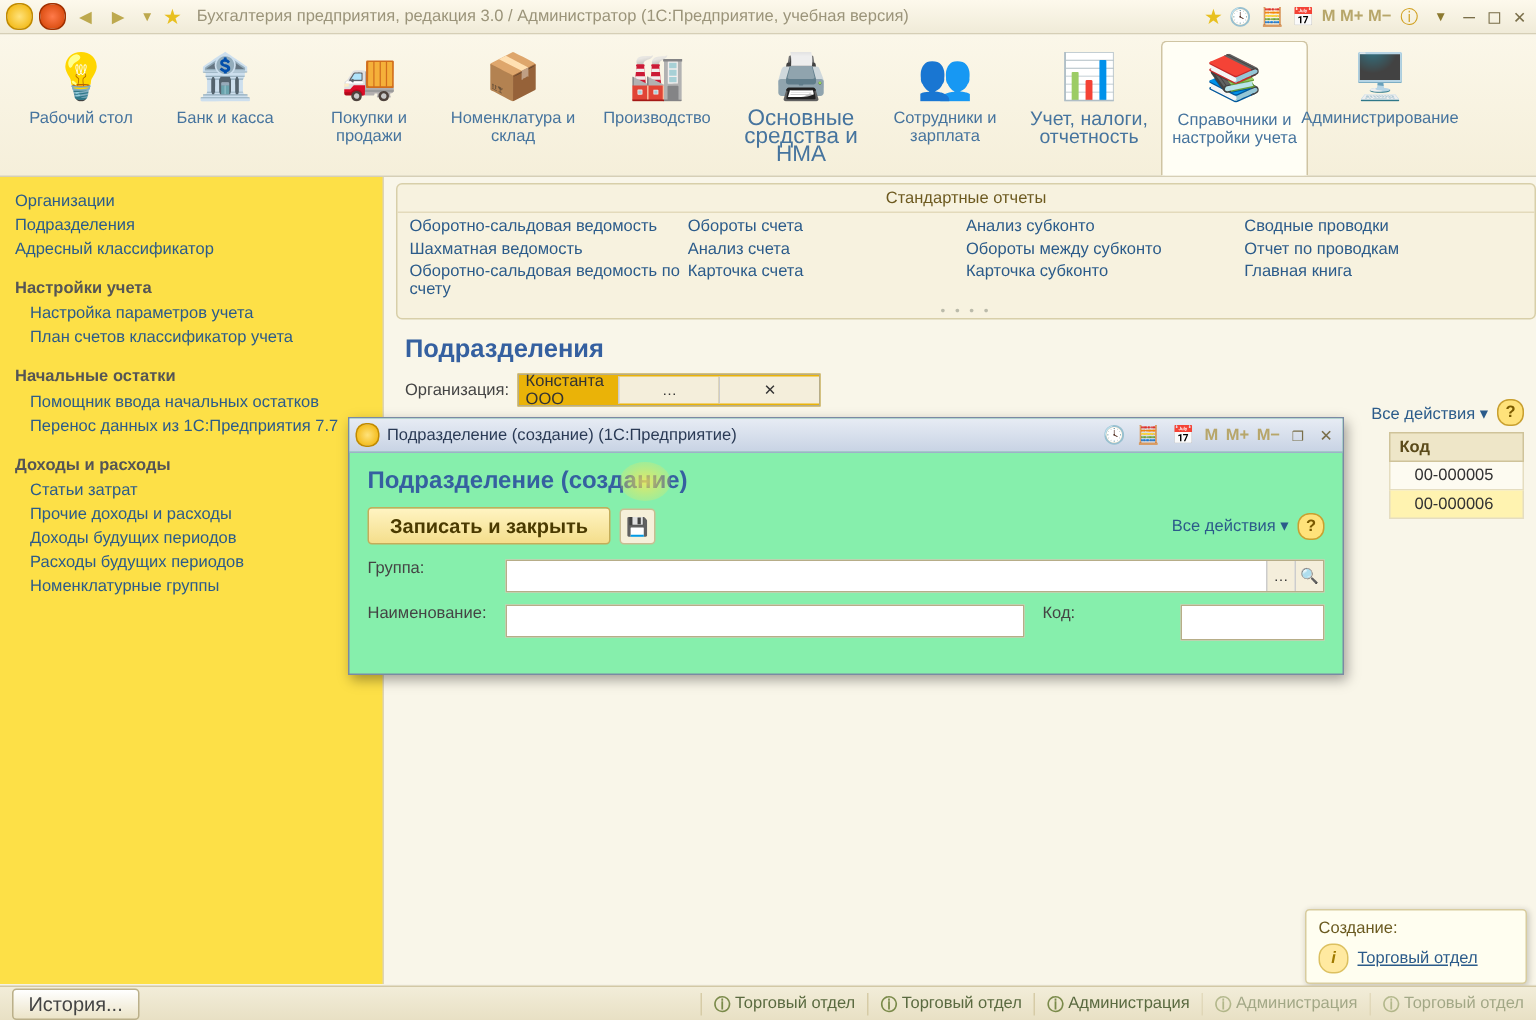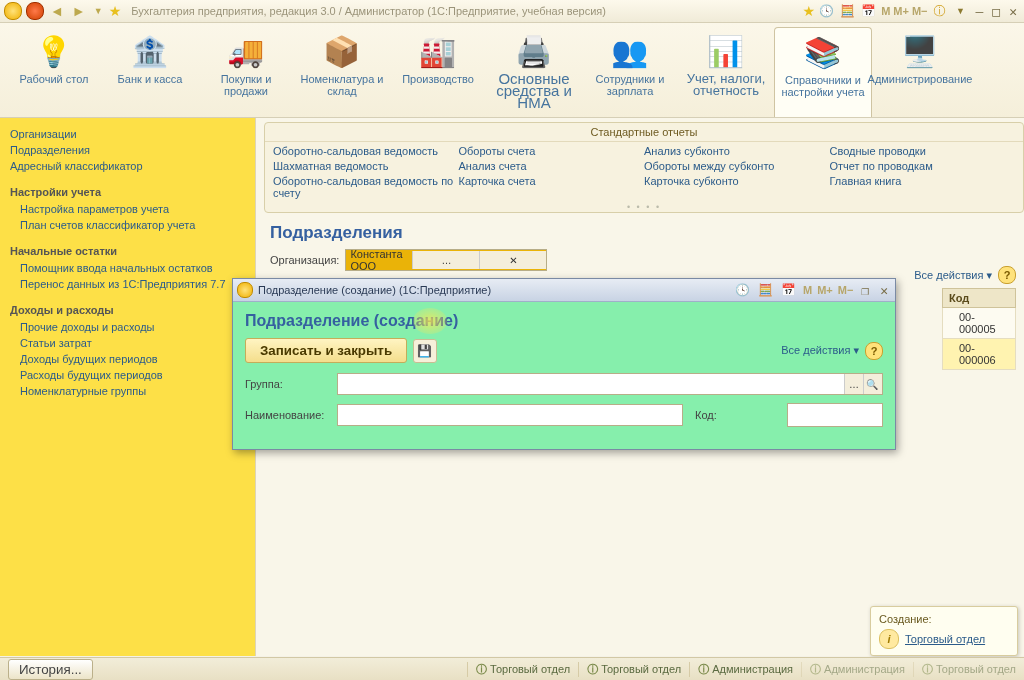--- a/index.html
+++ b/index.html
@@ -31,40 +31,40 @@
 .rp-col{flex:1;display:flex;flex-direction:column;gap:3px}
 .rp-col a{color:#2b5b8a;cursor:pointer;font-size:11px}
 .dots{text-align:center;color:#bba;font-size:9px;letter-spacing:2px}
 .page-header{margin:10px 14px 6px 14px}
 .page-title{color:#3560a0;font-size:17px;font-weight:bold}
 .org-row{display:flex;align-items:center;gap:6px;margin:6px 14px}
 .org-row label{color:#444}
 .org-input{flex:0 0 200px;display:flex;align-items:center;border:1px solid #b7ad88;background:#eab308;height:20px}
 .org-input span{flex:1;padding:0 4px}
 .org-btn{width:18px;height:18px;border-left:1px solid #ccc;display:flex;align-items:center;justify-content:center;background:#f4eedb;cursor:pointer;font-size:10px}
-.list-area{position:absolute;right:8px;top:170px;width:74px}
+.list-area{position:absolute;right:8px;top:170px;width:90px}
 .list-head{background:#eee6c8;border:1px solid #cfc39a;padding:3px 6px;font-weight:bold;color:#5a4a1a}
 .list-row{border:1px solid #e5ddc0;border-top:none;padding:3px 16px;background:#fdfbf1}
 .list-row.sel{background:#fff3b0}
 .all-actions-bar{position:absolute;right:8px;top:148px;display:flex;align-items:center;gap:6px}
 .all-act{color:#2b5b8a;cursor:pointer;font-size:11px}
 .help-ic{width:16px;height:16px;border-radius:8px;background:#ffe27a;border:1px solid #c9a030;display:flex;align-items:center;justify-content:center;color:#7a5a00;font-size:11px;font-weight:bold}
 
 .modal{position:absolute;left:232px;top:278px;width:662px;background:#86efac;border:1px solid #7a8aa4;box-shadow:2px 3px 8px rgba(0,0,0,0.35)}
 .m-title{height:22px;background:linear-gradient(#e7ecf4,#c8d3e4);display:flex;align-items:center;padding:0 4px;gap:5px;border-bottom:1px solid #9fb0c9}
 .m-title .m-1c{width:14px;height:14px;border-radius:7px;background:radial-gradient(#ffe27a,#f0b000);border:1px solid #c08a00}
 .m-title-text{color:#2a3a55;flex:1}
 .m-title .tb-btn{color:#6a86ad}
 .m-body{padding:10px 12px 14px 12px}
 .m-h{color:#3560a0;font-size:16px;font-weight:bold;margin-bottom:8px;position:relative}
 .cursor-spot{position:absolute;left:168px;top:-4px;width:34px;height:26px;border-radius:50%;background:radial-gradient(rgba(255,230,80,0.75),rgba(255,230,80,0));pointer-events:none}
 .m-toolbar{display:flex;align-items:center;gap:6px;margin-bottom:10px}
 .btn-primary{background:linear-gradient(#fff4c2,#f4de8c);border:1px solid #c4ad5a;border-radius:3px;padding:4px 14px;color:#4a3a00;font-weight:bold;cursor:pointer}
 .btn-ic{width:22px;height:22px;border:1px solid #c9bd92;border-radius:3px;background:#f6f0da;display:flex;align-items:center;justify-content:center;font-size:12px;color:#5a6a8a;cursor:pointer}
-.m-row{display:flex;align-items:center;gap:6px;margin-bottom:8px}
+.m-row{display:flex;align-items:flex-start;gap:6px;margin-bottom:8px}
 .m-row label{width:86px;color:#444}
 .m-input{flex:1;border:1px solid #b7ad88;background:#fff;height:20px;display:flex;align-items:center}
 .m-input input{border:none;outline:none;flex:1;padding:0 4px;font-size:11px;background:transparent}
 .m-input .org-btn{height:20px}
 .kod-lbl{margin-left:6px;color:#444}
 .kod-in{width:90px;border:1px solid #b7ad88;background:#fff;height:20px}
 
 .statusbar{position:absolute;left:0;bottom:0;height:22px;width:1024px;background:linear-gradient(#f2edd9,#e8e0c4);border-top:1px solid #d2c8a5;display:flex;align-items:center}
 .history-btn{margin-left:8px;background:linear-gradient(#fff,#ece4c8);border:1px solid #bbb08a;border-radius:3px;padding:2px 10px;cursor:pointer;color:#444}
 .st-spacer{flex:1}
@@ -151,22 +151,22 @@
       <div class="sb-link">Организации</div>
       <div class="sb-link">Подразделения</div>
       <div class="sb-link">Адресный классификатор</div>
       <div class="sb-head">Настройки учета</div>
       <div class="sb-sub">Настройка параметров учета</div>
       <div class="sb-sub">План счетов классификатор учета</div>
       <div class="sb-head">Начальные остатки</div>
       <div class="sb-sub">Помощник ввода начальных остатков</div>
       <div class="sb-sub">Перенос данных из 1С:Предприятия 7.7</div>
       <div class="sb-head">Доходы и расходы</div>
+      <div class="sb-sub">Статьи затрат</div>
       <div class="sb-sub">Прочие доходы и расходы</div>
-      <div class="sb-sub">Статьи затрат</div>
       <div class="sb-sub">Доходы будущих периодов</div>
       <div class="sb-sub">Расходы будущих периодов</div>
       <div class="sb-sub">Номенклатурные группы</div>
     </div>
   <div class="main">
     <div class="reports-panel">
       <div class="rp-title">Стандартные отчеты</div>
       <div class="rp-grid" id="rpgrid">
           <div class="rp-col">
             <a>Оборотно-сальдовая ведомость</a>

